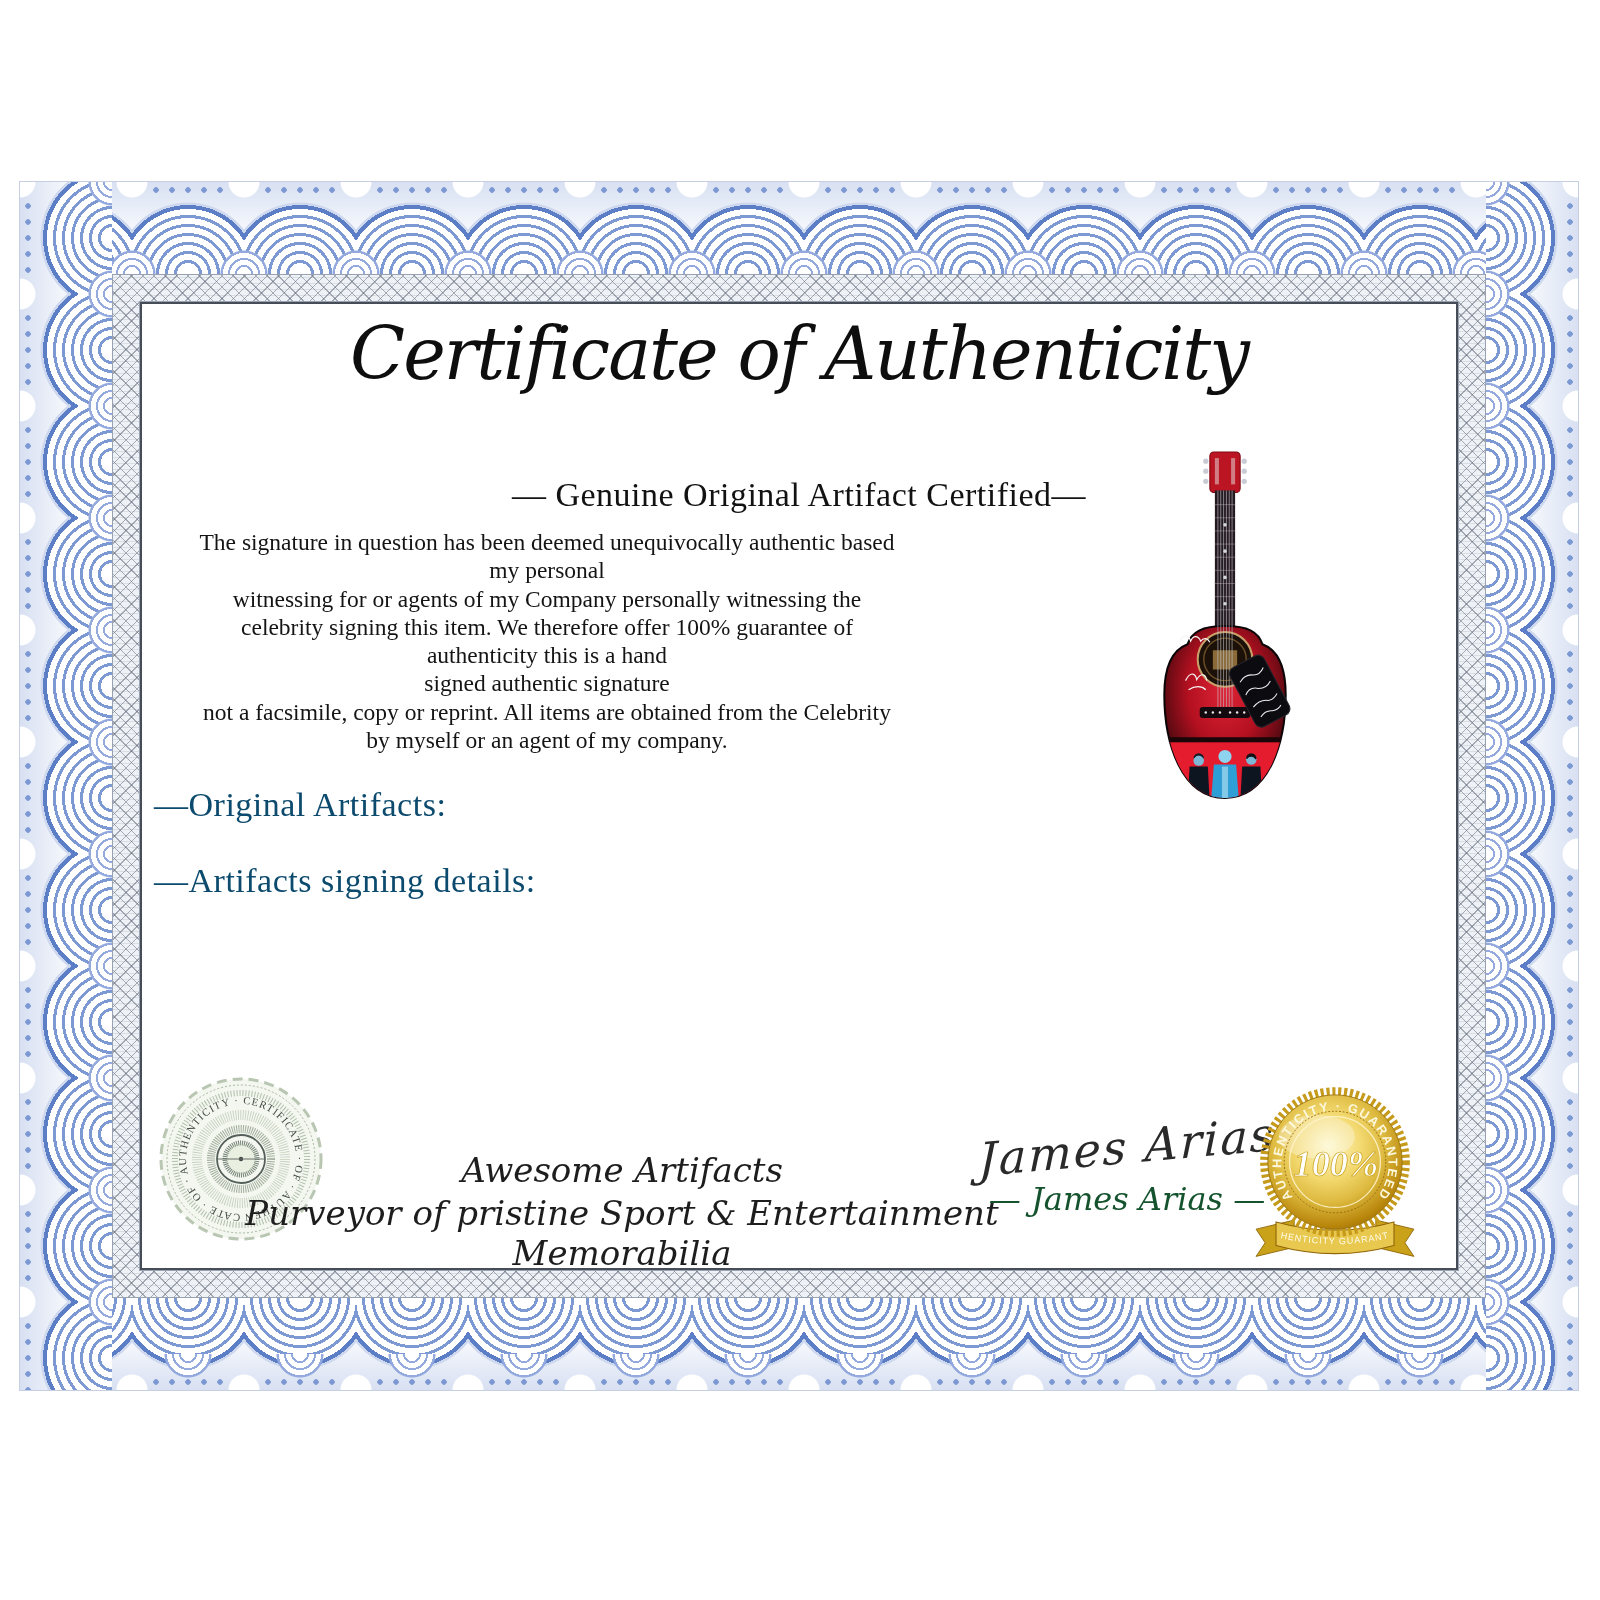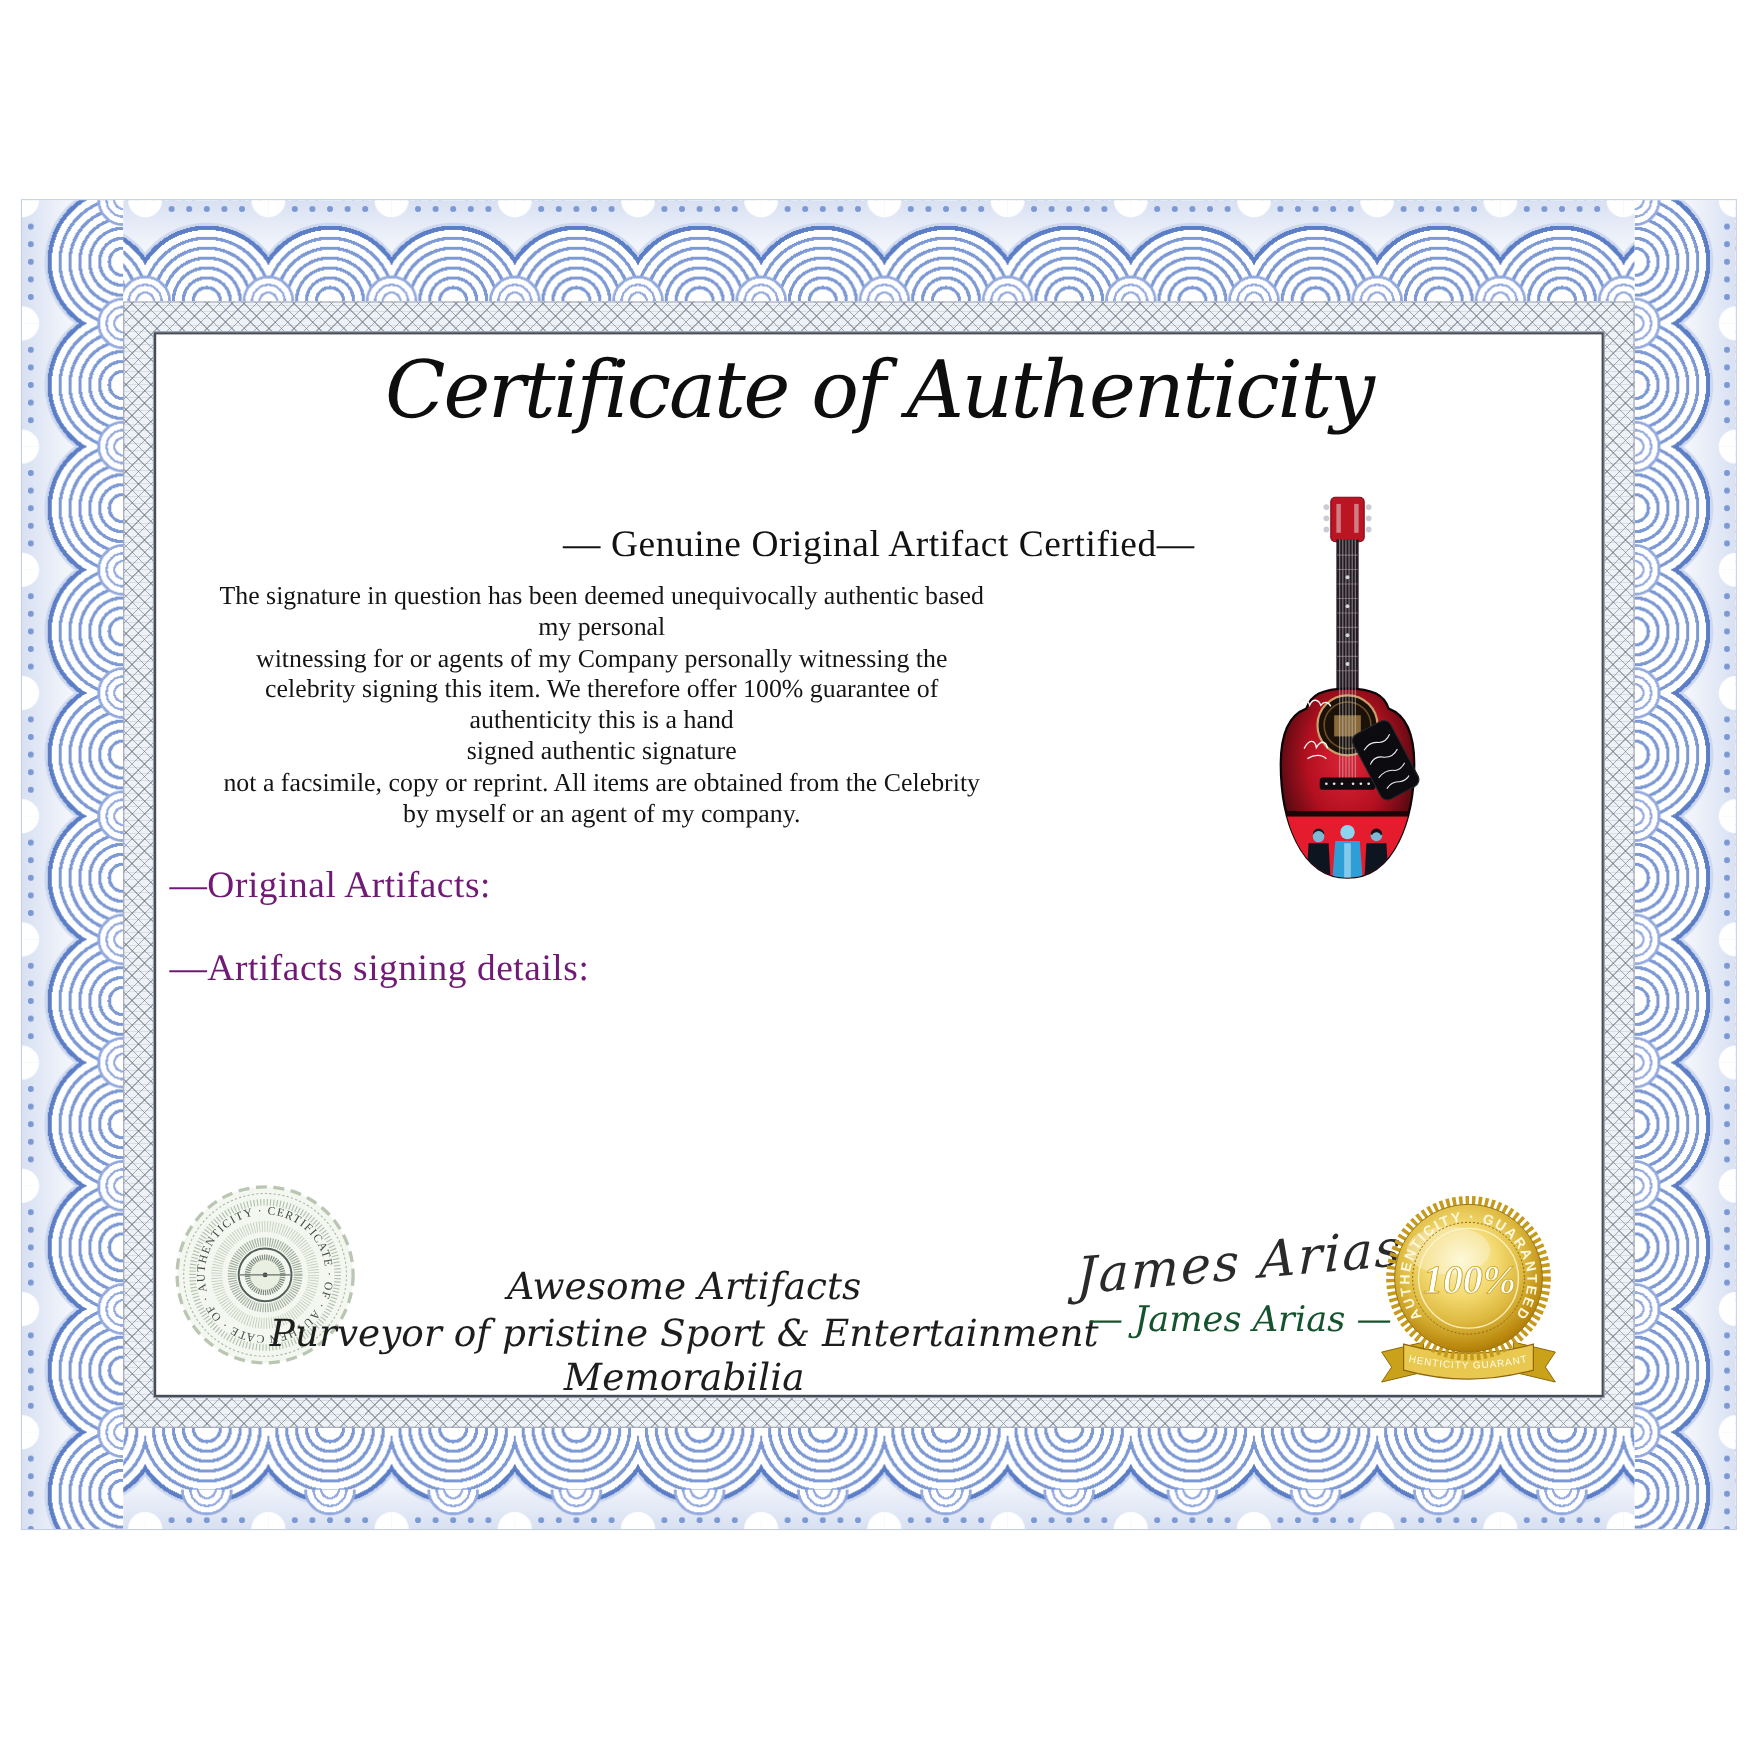--- a/index.html
+++ b/index.html
@@ -67,21 +67,21 @@
              border:2px solid #474d57; box-shadow:0 0 0 1px #9aa3b3; }
 
   
   .title { position:absolute; top:8px; left:0; width:100%; text-align:center;
            font-family:"DejaVu Serif", serif; font-style:italic;
            font-size:72px; letter-spacing:-2px; color:#0e0e0e; }
   .subtitle { position:absolute; top:172px; left:0; width:100%; text-align:center;
               font-size:34px; color:#121212; letter-spacing:.5px; }
   .bodytext { position:absolute; top:224px; left:0; width:810px; text-align:center;
               font-size:23.5px; line-height:28.3px; color:#141414; }
-  .section-h { position:absolute; left:12px; font-size:34px; color:#701a75; letter-spacing:.5px; }
+  .section-h { position:absolute; left:12px; font-size:34px; color:#0c4a6e; letter-spacing:.5px; }
   .h-orig { top:482px; }
   .h-details { top:558px; }
 
   .footer-center { position:absolute; left:30px; top:846px; width:900px; text-align:center;
                    font-family:"DejaVu Serif", serif; font-style:italic; color:#1d1d1d; }
   .company { font-size:34px; }
   .tagline { font-size:34px; margin-top:3px;font-style:italic; }
 
   .sig-block { position:absolute; left:770px; top:816px; width:430px; text-align:center; }
   .sig-script { font-family:"DejaVu Serif", serif; font-style:italic; font-size:46px;

